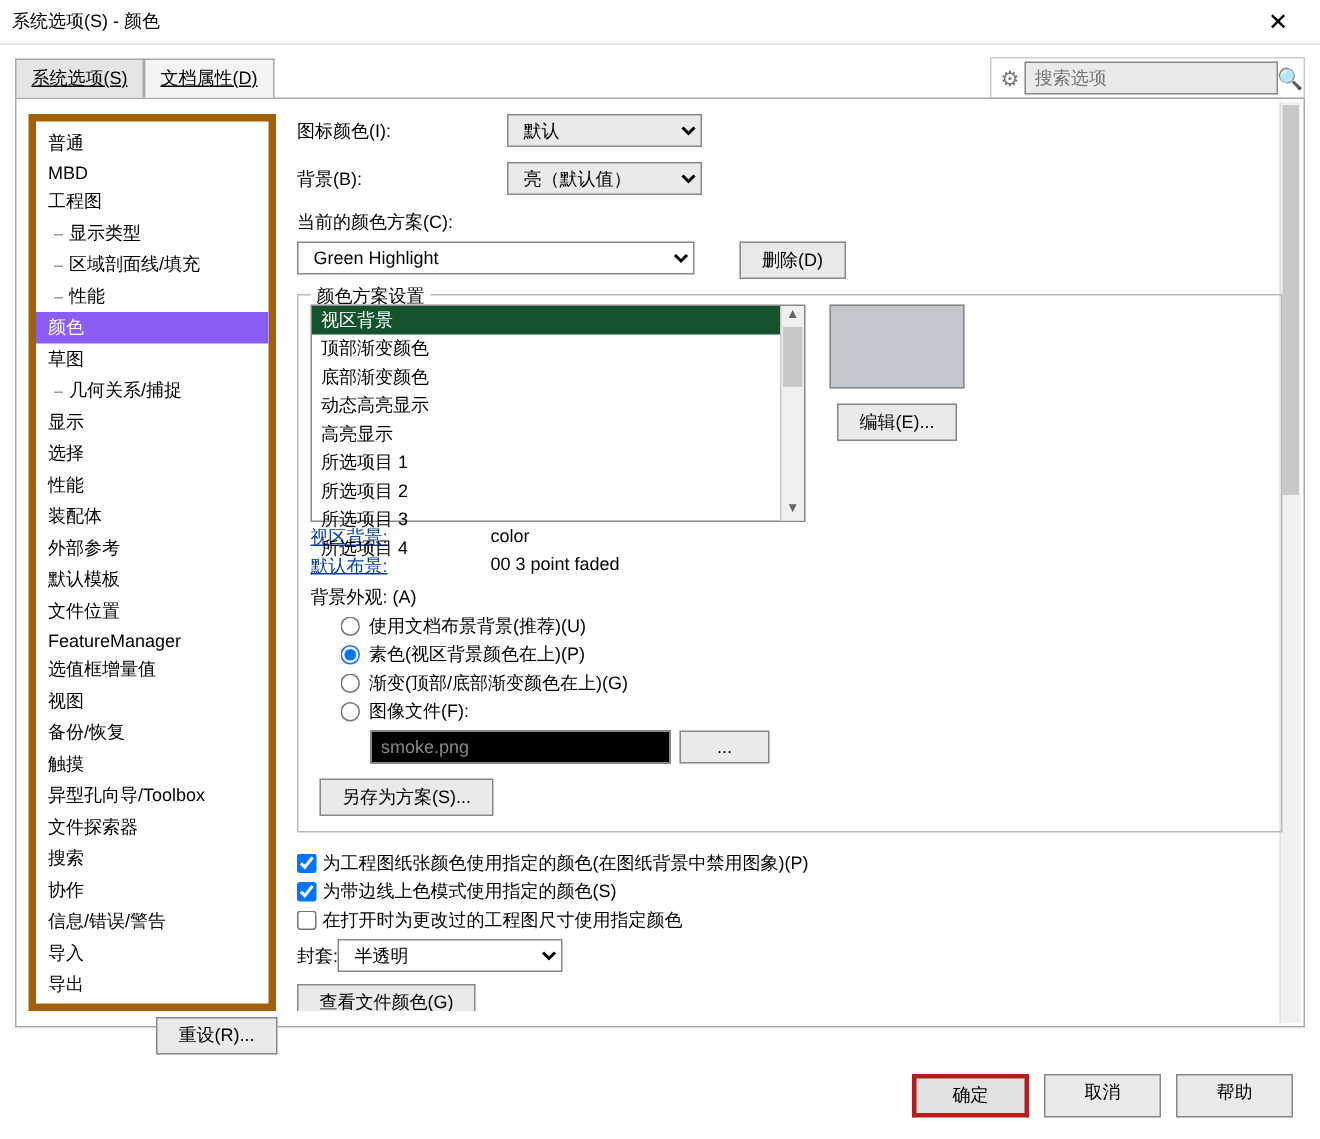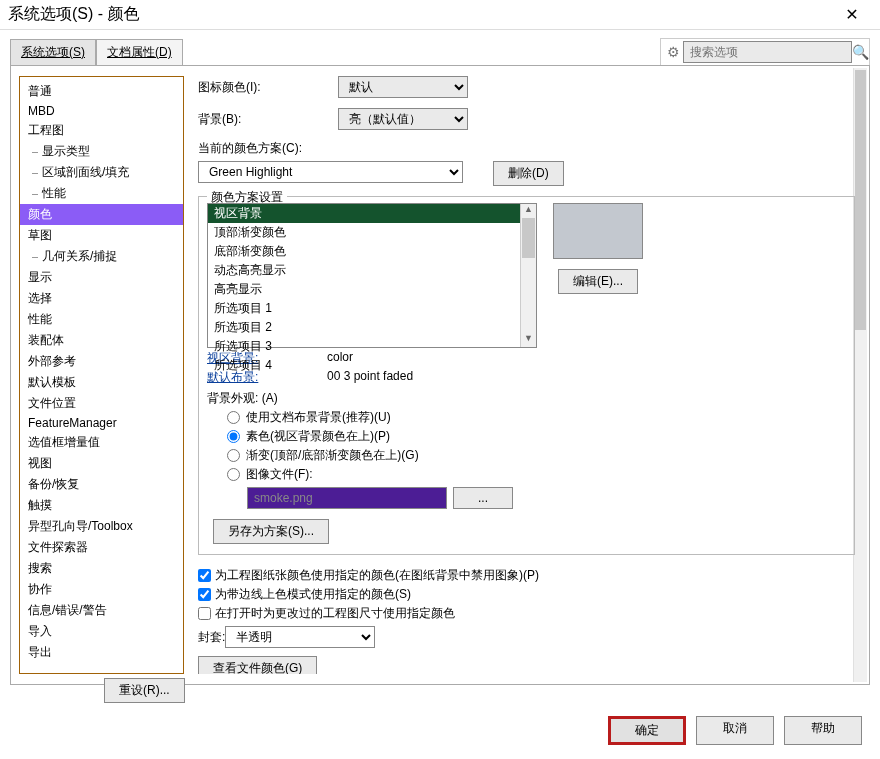--- a/index.html
+++ b/index.html
@@ -1,29 +1,29 @@
 <!DOCTYPE html>
 <html><head>
 <meta charset="utf-8">
 <style>
   * { box-sizing: border-box; margin: 0; padding: 0; font-family: "Microsoft YaHei", "Segoe UI", sans-serif; font-size: 12px; }
   body { background: #fff; width: 880px; height: 759px; position: relative; }
   .titlebar { height: 30px; display: flex; align-items: center; padding: 0 8px; border-bottom: 1px solid #ddd; }
-  .titlebar .title { flex: 1; font-size: 16px; }
+  .titlebar .title { flex: 1; font-size: 12px; }
   .titlebar .close { width: 40px; text-align: center; font-size: 16px; cursor: pointer; }
   .main { position: absolute; top: 30px; left: 0; right: 0; bottom: 0; padding: 8px 10px; }
   .tabs-row { display: flex; align-items: center; }
   .tabs { display: flex; }
   .tab { border: 1px solid #aaa; border-bottom: none; padding: 4px 10px; background: #e5e5e5; position: relative; z-index: 2; cursor: pointer; }
   .tab.inactive { background: #f4f4f4; }
   .search-wrap { margin-left: auto; display: flex; align-items: center; border: 1px solid #ccc; padding: 2px 6px; width: 210px; background:#fff; }
   .search-wrap input { border: none; outline: none; flex: 1; color:#999; }
   .search-wrap .gear, .search-wrap .mag { color: #777; font-size: 14px; }
   .content { border: 1px solid #aaa; margin-top: -1px; display: flex; height: 620px; position: relative; }
-  .sidebar { width: 165px; border: 1px solid #a16207; margin: 10px 0 10px 8px; padding: 4px 0; overflow: hidden; }
+  .sidebar { width: 165px; border: 5px solid #a16207; margin: 10px 0 10px 8px; padding: 4px 0; overflow: hidden; }
   .sidebar .item { padding: 2px 8px; cursor: pointer; white-space: nowrap; }
   .sidebar .item.child { padding-left: 22px; position: relative; }
   .sidebar .item.child::before { content: ""; position: absolute; left: 12px; top: 50%; width: 6px; height: 1px; background: #999; }
   .sidebar .item.selected { background: #8b5cf6; color: #fff; }
   .rightpane { flex: 1; padding: 10px 14px; position: relative; overflow: hidden; }
   .scrollbar-r { position: absolute; right: 2px; top: 2px; bottom: 2px; width: 14px; background: #f0f0f0; border-left:1px solid #e0e0e0; }
   .scrollbar-r .thumb { position: absolute; left:1px; right:1px; top:2px; height:260px; background:#c8c8c8; }
   .row { display: flex; align-items: center; margin-bottom: 10px; }
   .lbl { width: 140px; }
   select, input[type=text] { border: 1px solid #888; background: #eaeaea; padding: 2px 6px; height: 22px; }
@@ -41,21 +41,21 @@
   .scheme-list .sb .th { position:absolute; left:1px; right:1px; top:14px; height:40px; background:#c8c8c8; }
   .scheme-list .sb .ar { position:absolute; left:0; right:0; height:14px; text-align:center; font-size:9px; color:#666; }
   .preview-col { display:flex; flex-direction:column; align-items:center; gap:10px; }
   .swatch { width:90px; height:56px; border:1px solid #888; background:#c3c8cf; }
   .linklike { color:#0a3f9b; text-decoration:underline; cursor:pointer; }
   .kv { display:flex; margin-top:2px; }
   .kv .k { width:120px; }
   .radio-row, .check-row { display:flex; align-items:center; gap:4px; margin:2px 0 2px 20px; }
   .radio-row input, .check-row input { margin-right:2px; }
   .filebox { margin-left:40px; margin-top:4px; display:flex; gap:6px; align-items:center;}
-  .filebox input { width:200px; background:#4c1d95; color:#888; }
+  .filebox input { width:200px; background:#000000; color:#888; }
   .filebox .browse { width:28px; text-align:center; }
   .btnrow { display:flex; gap:40px; margin-top:10px; margin-left:6px; }
   .checks { margin-top:12px; }
   .checks label { display:flex; align-items:center; gap:4px; margin:2px 0;}
   .footer-btns { position:absolute; right:18px; bottom:14px; display:flex; gap:10px; }
   .footer-btns .btn { width:78px; }
   .reset-btn { position:absolute; left:104px; bottom:56px; }
   .ul { text-decoration: underline; }
   .truncated-btn-row { margin-top:8px; border-top:0; height:18px; overflow:hidden;}
   .truncated-btn { border:1px solid #888; border-bottom:none; background:#eaeaea; padding:3px 14px; display:inline-block;}

